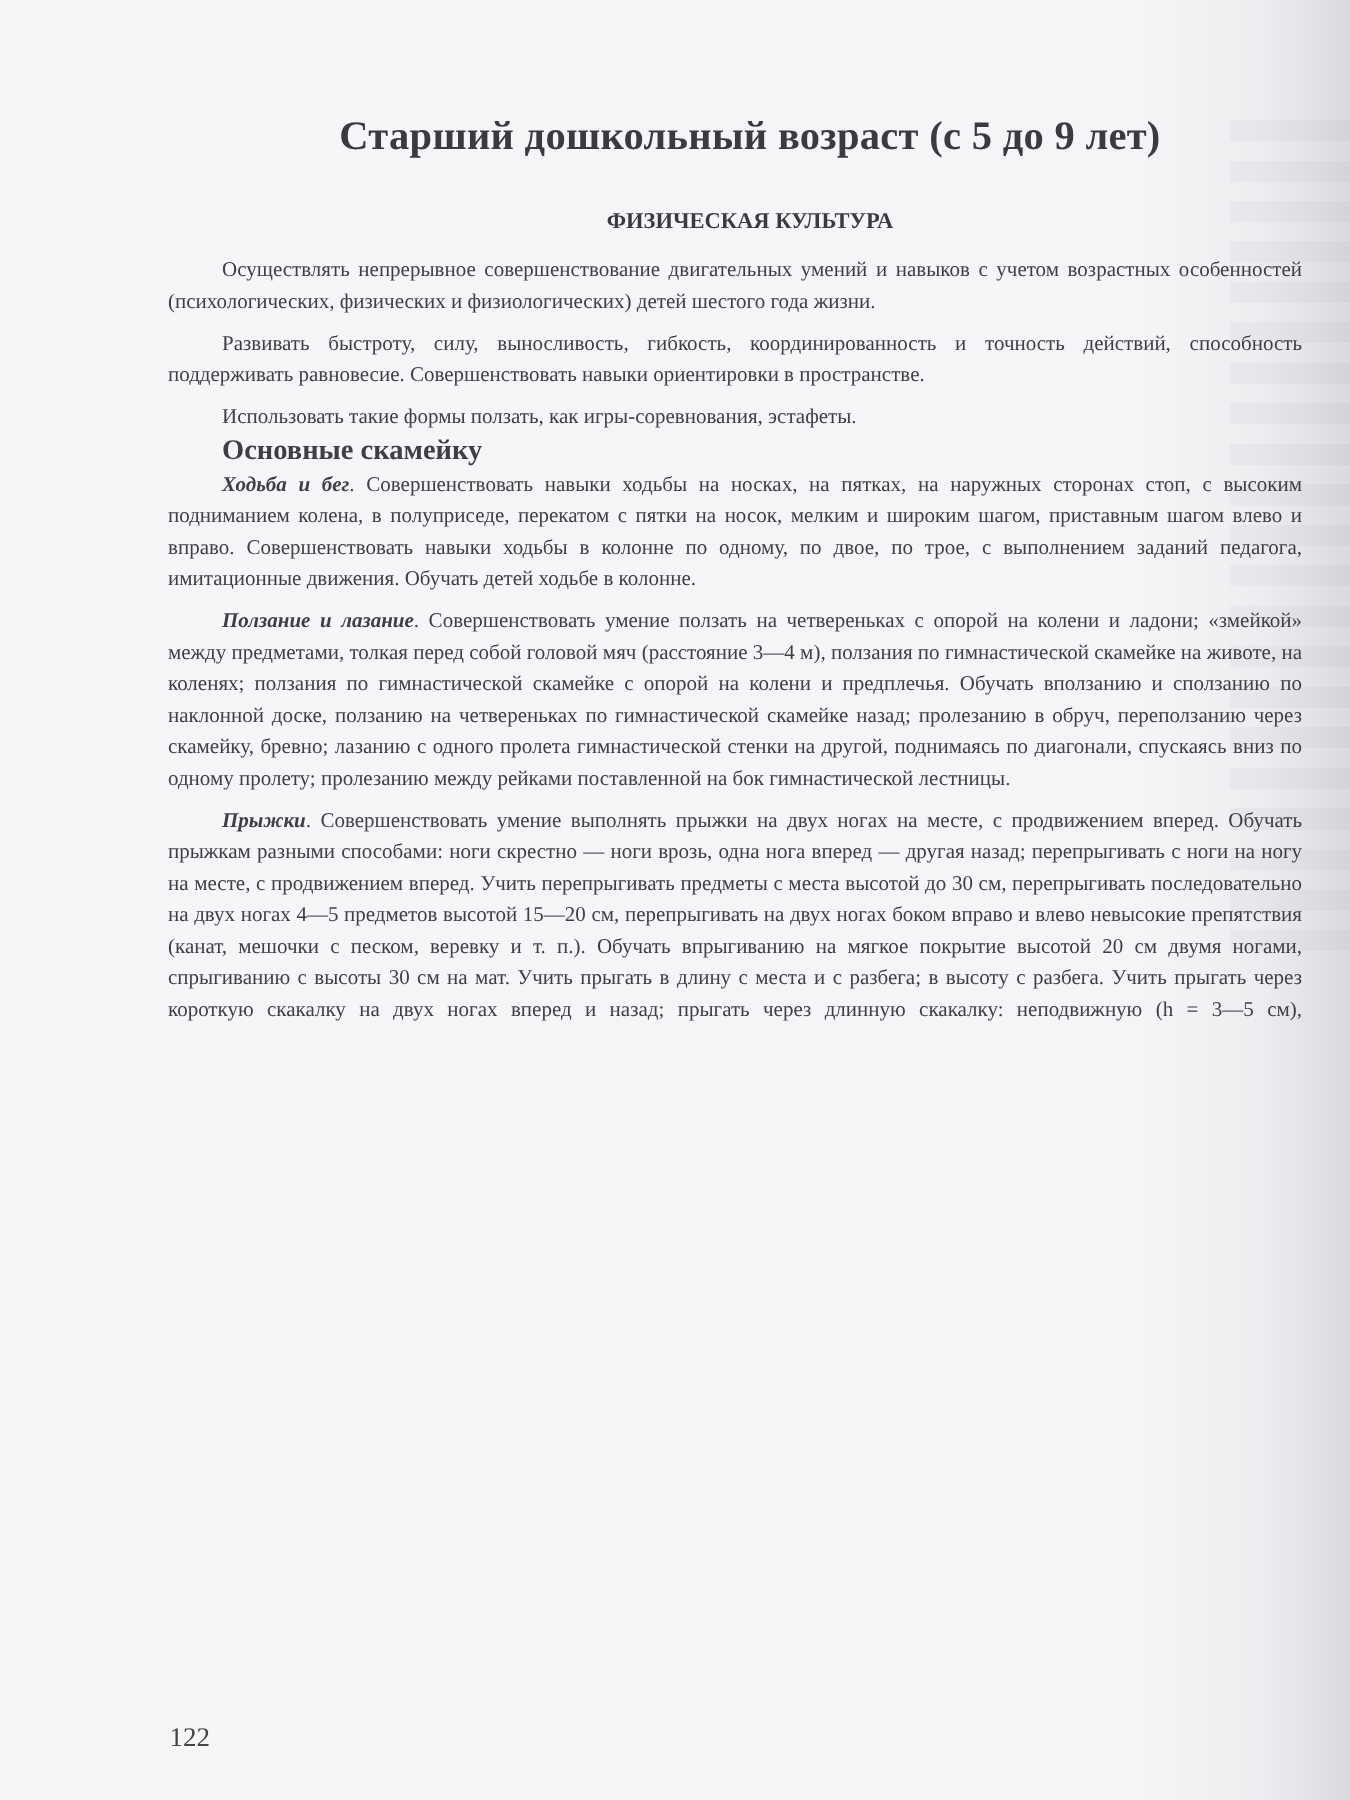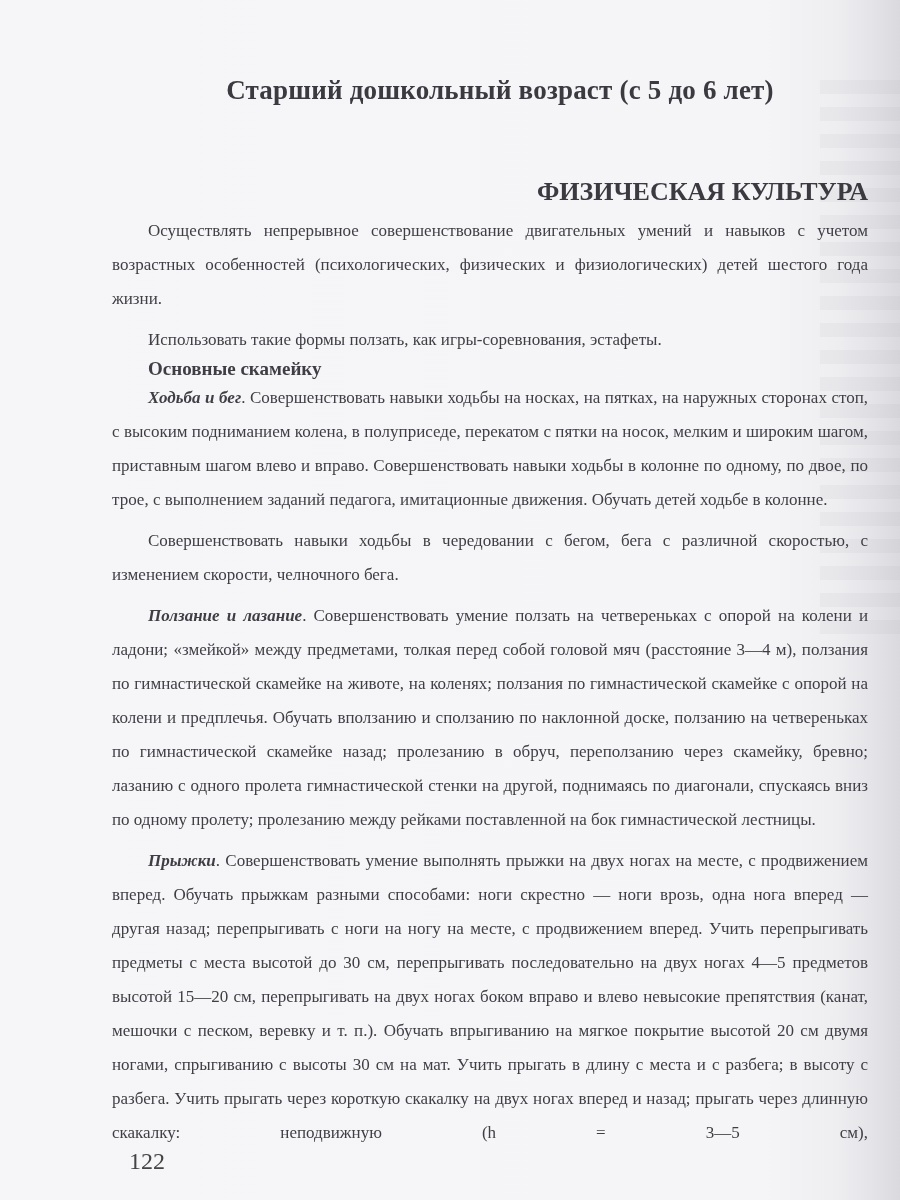--- a/index.html
+++ b/index.html
@@ -39,76 +39,75 @@
       font-size: 27px;
       text-align: center;
       margin: 0;
       padding-left: 20px;
       color: #3a3a40;
       letter-spacing: 0.2px;
       line-height: 40px;
     }
     .section-title {
       font-weight: bold;
-      font-size: 26px;
-      text-align: right;
-      margin: 68px 0 8px 0;
+      font-size: 15px;
+      text-align: center;
+      margin: 24px 0 8px 0;
       line-height: 28px;
       color: #3a3a40;
       padding-left: 20px;
     }
     p {
       margin: 0;
-      font-size: 17px;
-      line-height: 34px;
+      font-size: 14px;
+      line-height: 21px;
       text-align: justify;
       text-indent: 36px;
       hyphens: manual;
     }
     p.spaced { margin-top: 7px; }
     .subhead {
       font-weight: bold;
       font-size: 19px;
       line-height: 24px;
       text-indent: 36px;
       margin: 0;
     }
     .run-in {
       font-weight: bold;
       font-style: italic;
     }
     .page-number {
       position: absolute;
       left: 113px;
       top: 1148px;
-      font-size: 24px;
+      font-size: 18px;
       color: #444;
-      margin-left: 16px;
     }
     .last { text-align-last: justify; }
   </style>
 </head>
 <body>
 
 <div class="page">
   <div class="bleed"></div>
 
   <div class="content">
-    <h1 class="title">Старший дошкольный возраст (с 5 до 6 лет)</h1>
+    <h1 class="title">Старший дошкольный возраст (с 5 до 9 лет)</h1>
 
     <h2 class="section-title">ФИЗИЧЕСКАЯ КУЛЬТУРА</h2>
 
     <p>Осуществлять непрерывное совершенствование двигательных умений и навыков с учетом возрастных особенностей (психологических, физических и физиологических) детей шестого года жизни.</p>
+    <p class="spaced">Развивать быстроту, силу, выносливость, гибкость, координированность и точность действий, способность поддерживать равновесие. Совершенствовать навыки ориентировки в пространстве.</p>
     <p class="spaced">Использовать такие формы ползать, как игры-соревнования, эстафеты.</p>
 
     <div class="subhead">Основные скамейку</div>
 
     <p><span class="run-in">Ходьба и бег</span><span>. Совершенствовать навыки ходьбы на носках, на пятках, на наружных сторонах стоп, с высоким подниманием колена, в полуприседе, перекатом с пятки на носок, мелким и широким шагом, приставным шагом влево и вправо. Совершенствовать навыки ходьбы в колонне по одному, по двое, по трое, с выполнением заданий педагога, имитационные движения. Обучать детей ходьбе в колонне.</span></p>
 
-    <p class="spaced">Совершенствовать навыки ходьбы в чередовании с бегом, бега с различной скоростью, с изменением скорости, челночного бега.</p>
 
     <p class="spaced"><span class="run-in">Ползание и лазание</span><span>. Совершенствовать умение ползать на четвереньках с опорой на колени и ладони; «змейкой» между предметами, толкая перед собой головой мяч (расстояние 3—4 м), ползания по гимнастической скамейке на животе, на коленях; ползания по гимнастической скамейке с опорой на колени и предплечья. Обучать вползанию и сползанию по наклонной доске, ползанию на четвереньках по гимнастической скамейке назад; пролезанию в обруч, переползанию через скамейку, бревно; лазанию с одного пролета гимнастической стенки на другой, поднимаясь по диагонали, спускаясь вниз по одному пролету; пролезанию между рейками поставленной на бок гимнастической лестницы.</span></p>
 
     <p class="spaced last"><span class="run-in">Прыжки</span><span>. Совершенствовать умение выполнять прыжки на двух ногах на месте, с продвижением вперед. Обучать прыжкам разными способами: ноги скрестно — ноги врозь, одна нога вперед — другая назад; перепрыгивать с ноги на ногу на месте, с продвижением вперед. Учить перепрыгивать предметы с места высотой до 30 см, перепрыгивать последовательно на двух ногах 4—5 предметов высотой 15—20 см, перепрыгивать на двух ногах боком вправо и влево невысокие препятствия (канат, мешочки с песком, веревку и т. п.). Обучать впрыгиванию на мягкое покрытие высотой 20 см двумя ногами, спрыгиванию с высоты 30 см на мат. Учить прыгать в длину с места и с разбега; в высоту с разбега. Учить прыгать через короткую скакалку на двух ногах вперед и назад; прыгать через длинную скакалку: неподвижную (h = 3—5 см),</span></p>
   </div>
 
   <div class="page-number">122</div>
 </div>
 
 </body></html>

